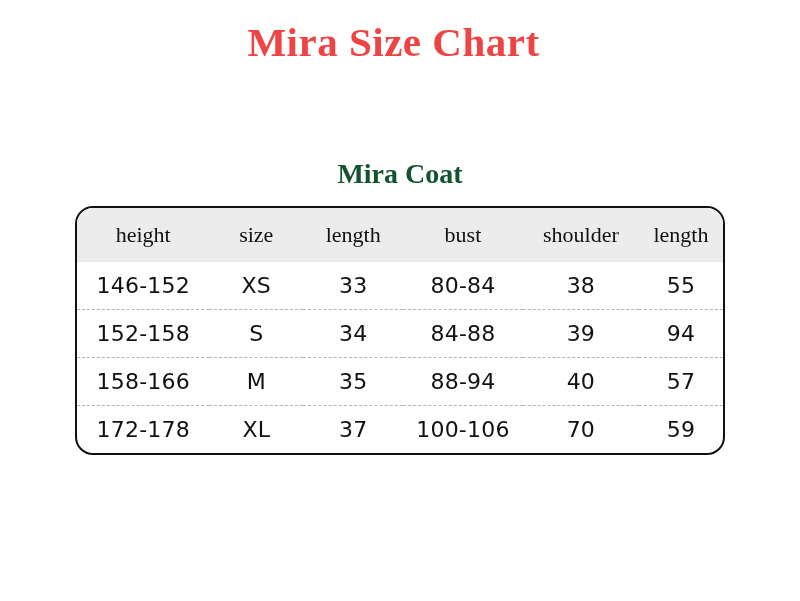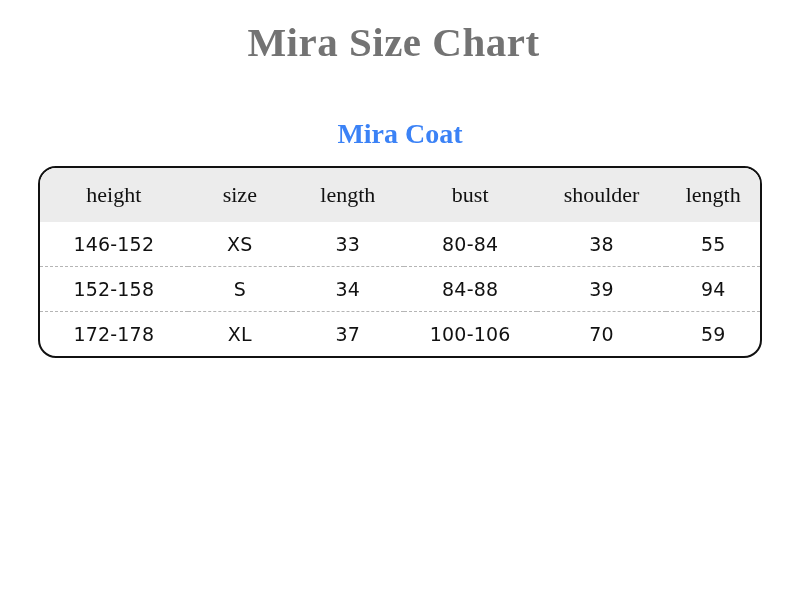--- a/index.html
+++ b/index.html
@@ -21,34 +21,34 @@
     box-sizing: border-box;
   }
   .main-title {
     text-align: center;
     font-family: "Liberation Serif", serif;
     font-weight: bold;
     font-size: 41px;
     letter-spacing: 0.5px;
     margin: 18px 13px 0 0;
     padding: 0;
-    color: #737373;
+    color: #ef4444;
   }
   .section-title {
     text-align: center;
     font-family: "Liberation Serif", serif;
     font-weight: bold;
     font-size: 28px;
-    margin: 52px 0 0 0;
+    margin: 92px 0 0 0;
     padding: 0;
-    color: #3b82f6;
+    color: #14532d;
   }
   .table-wrap {
     margin: 16px auto 0 auto;
-    width: 724px;
+    width: 650px;
     border: 2px solid #111111;
     border-radius: 18px;
     overflow: hidden;
     background: #ffffff;
     box-sizing: border-box;
   }
   table.size-table {
     width: 100%;
     border-collapse: collapse;
     table-layout: fixed;
@@ -60,21 +60,21 @@
     font-family: "Liberation Serif", serif;
     font-weight: normal;
     font-size: 22px;
     color: #111111;
     padding: 14px 0 14px 0;
     text-align: center;
     border: none;
   }
   table.size-table td {
     font-family: "DejaVu Sans", sans-serif;
-    font-size: 19px;
+    font-size: 22px;
     color: #111111;
     padding: 11px 0 11px 0;
     text-align: center;
     border-top: 1px dashed #b5b5b5;
     letter-spacing: 0.2px;
   }
   table.size-table tbody tr:first-child td {
     border-top: none;
   }
   
@@ -125,20 +125,28 @@
         </tr>
         <tr>
           <td>152-158</td>
           <td>S</td>
           <td>34</td>
           <td>84-88</td>
           <td>39</td>
           <td>94</td>
         </tr>
         <tr>
+          <td>158-166</td>
+          <td>M</td>
+          <td>35</td>
+          <td>88-94</td>
+          <td>40</td>
+          <td>57</td>
+        </tr>
+        <tr>
           <td>172-178</td>
           <td>XL</td>
           <td>37</td>
           <td>100-106</td>
           <td>70</td>
           <td>59</td>
         </tr>
       </tbody>
     </table>
   </div>

